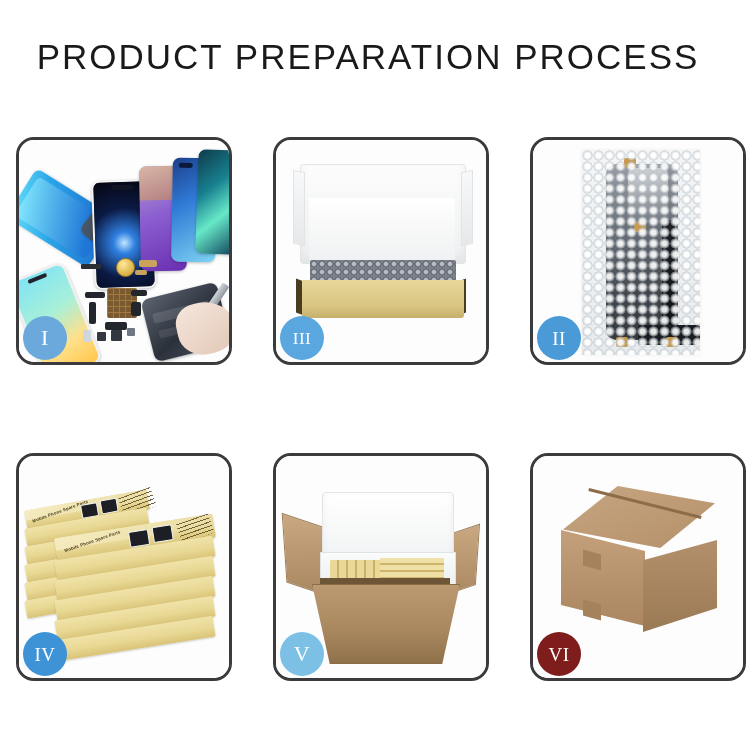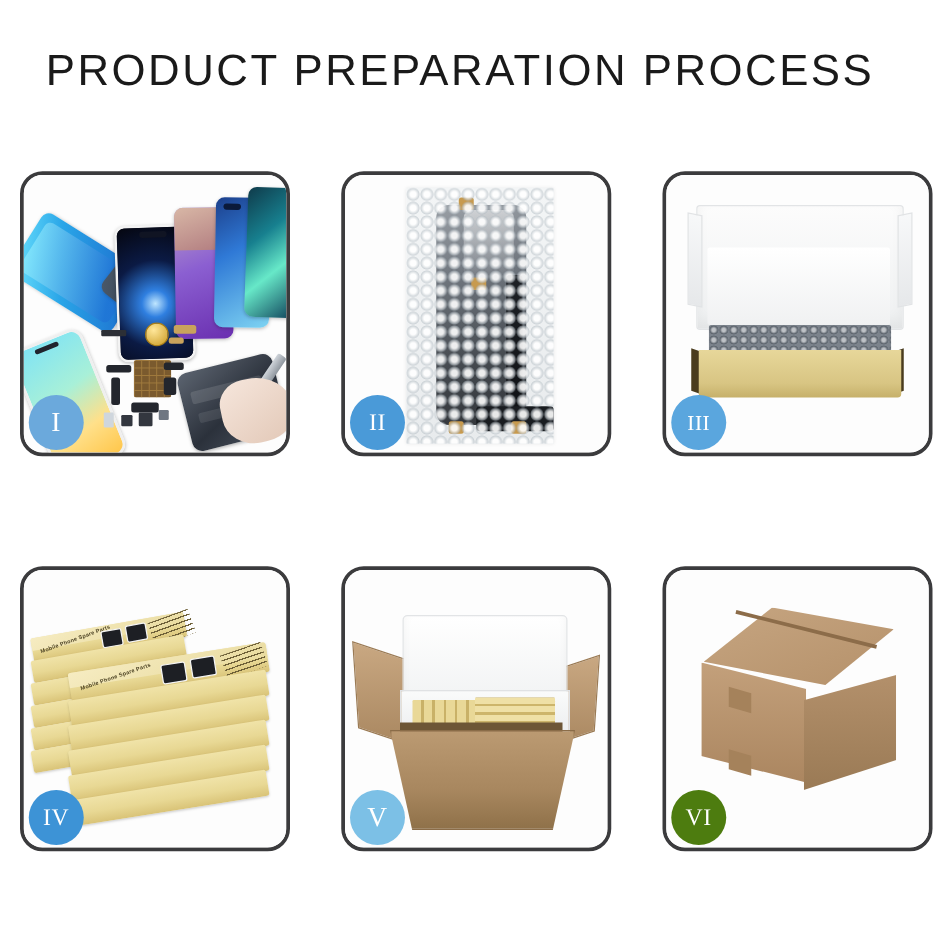--- a/index.html
+++ b/index.html
@@ -265,49 +265,49 @@
             <div class="strip2"></div>
             <div class="lens"></div>
         </div>
         <div class="driver"></div>
         <div class="hand"></div>
       </div>
       <div class="badge" style="background:#6ba9dc">I</div>
     </div>
 
     <div class="panel">
+      <div class="stage p3">
+        <div class="lid"></div>
+        <div class="foam"></div>
+        <div class="wrap"></div>
+        <div class="tray-left"></div>
+        <div class="tray-right"></div>
+        <div class="tray"></div>
+      </div>
+      <div class="badge b-vwide" style="background:#5aa6de">III</div>
+    </div>
+
+    <div class="panel">
       <div class="stage p2">
         <div class="bag">
           <div class="screen"></div>
           <div class="scr-top"></div>
           <div class="cable"></div>
           <div class="conn"></div>
           <div class="tab" style="left:42px;top:8px;"></div>
           <div class="tab" style="left:52px;top:72px;"></div>
           <div class="tab" style="left:34px;bottom:8px;"></div>
           <div class="tab" style="right:22px;bottom:8px;"></div>
           <div class="bubbles"></div>
         </div>
       </div>
       <div class="badge b-wide" style="background:#4a9ad8">II</div>
     </div>
 
     <div class="panel">
-      <div class="stage p3">
-        <div class="lid"></div>
-        <div class="foam"></div>
-        <div class="wrap"></div>
-        <div class="tray-left"></div>
-        <div class="tray-right"></div>
-        <div class="tray"></div>
-      </div>
-      <div class="badge b-vwide" style="background:#5aa6de">III</div>
-    </div>
-
-    <div class="panel">
       <div class="stage p4">
 
         <div class="bx" style="left:6px;top:44px;width:124px;height:20px;transform:rotate(-10deg);">
           <div class="top"></div>
           <div class="lbl" style="left:6px;top:4px;">Mobile Phone Spare Parts</div>
           <div class="sc" style="left:56px;top:4px;width:15px;height:12px;"></div>
           <div class="sc" style="left:76px;top:3px;width:15px;height:12px;"></div>
           <div class="lines" style="left:96px;top:1px;"></div>
         </div>
         <div class="bx" style="left:6px;top:62px;width:124px;height:18px;transform:rotate(-10deg);"></div>
@@ -348,17 +348,17 @@
 
     <div class="panel">
       <div class="stage p6">
         <div class="topface"></div>
         <div class="seam"></div>
         <div class="front"></div>
         <div class="side"></div>
         <div class="tape t1"></div>
         <div class="tape t2"></div>
       </div>
-      <div class="badge b-wide" style="background:#4d7c0f">VI</div>
+      <div class="badge b-wide" style="background:#7f1d1d">VI</div>
     </div>
 
   </div>
 </div>
 
 </body></html>

